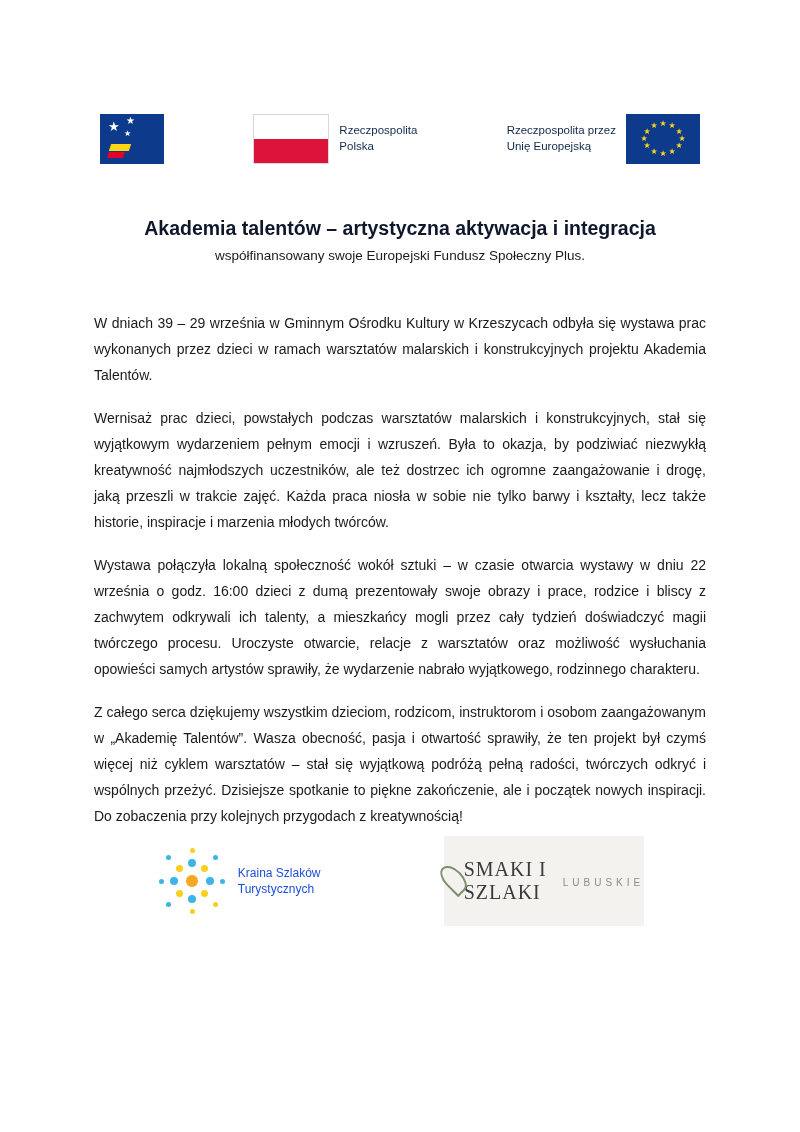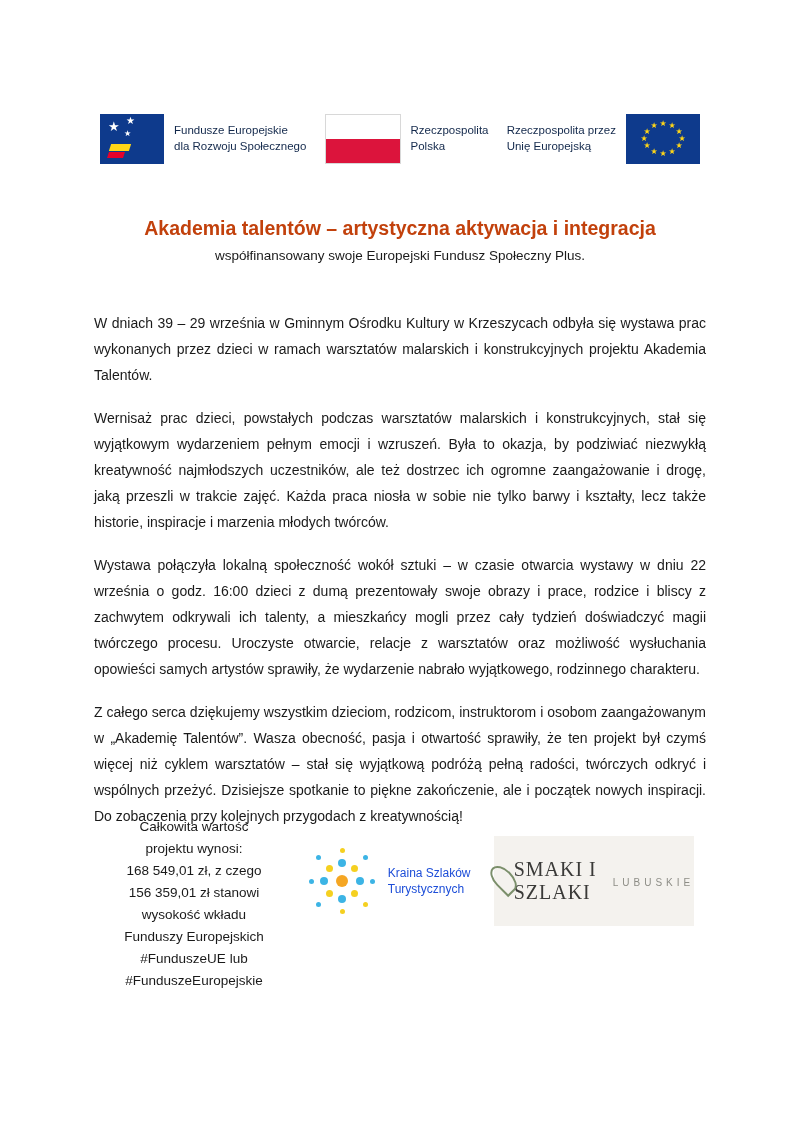--- a/index.html
+++ b/index.html
@@ -97,21 +97,21 @@
   .pl-flag .red { height: 50%; background: #dc143c; }
 
   
   .doc-title {
     position: absolute;
     top: 204px;
     left: 0;
     width: 100%;
     text-align: center;
     font-size: 19.5px;
-    color: #c2410c;
+    color: #0f172a;
     font-family: "Liberation Sans", sans-serif;
   }
   .doc-subtitle {
     position: absolute;
     top: 248px;
     left: 0;
     width: 100%;
     text-align: center;
     font-size: 13.5px;
     color: #1a1a1a;
@@ -224,22 +224,20 @@
   <div class="logo-bar">
 
     <div class="logo-block">
       <div class="fe-logo">
         <span class="fe-star" style="left:8px;  top:6px;  font-size:13px;">★</span>
         <span class="fe-star" style="left:26px; top:2px;  font-size:10px;">★</span>
         <span class="fe-star" style="left:24px; top:16px; font-size:8px;">★</span>
         <span class="bar-y"></span>
         <span class="bar-r"></span>
       </div>
-      <div class="logo-text">Fundusze Europejskie
-dla Rozwoju Społecznego</div>
     </div>
 
     <div class="logo-block">
       <div class="pl-flag">
         <div class="white"></div>
         <div class="red"></div>
       </div>
       <div class="logo-text">Rzeczpospolita
 Polska</div>
     </div>
@@ -270,28 +268,20 @@
 
   <div class="body-text">
     <p>W dniach 39 – 29 września w Gminnym Ośrodku Kultury w Krzeszycach odbyła się wystawa prac wykonanych przez dzieci w ramach warsztatów malarskich i konstrukcyjnych projektu Akademia Talentów.</p>
     <p>Wernisaż prac dzieci, powstałych podczas warsztatów malarskich i konstrukcyjnych, stał się wyjątkowym wydarzeniem pełnym emocji i wzruszeń. Była to okazja, by podziwiać niezwykłą kreatywność najmłodszych uczestników, ale też dostrzec ich ogromne zaangażowanie i drogę, jaką przeszli w trakcie zajęć. Każda praca niosła w sobie nie tylko barwy i kształty, lecz także historie, inspiracje i marzenia młodych twórców.</p>
     <p>Wystawa połączyła lokalną społeczność wokół sztuki – w czasie otwarcia wystawy w dniu 22 września o godz. 16:00 dzieci z dumą prezentowały swoje obrazy i prace, rodzice i bliscy z zachwytem odkrywali ich talenty, a mieszkańcy mogli przez cały tydzień doświadczyć magii twórczego procesu. Uroczyste otwarcie, relacje z warsztatów oraz możliwość wysłuchania opowieści samych artystów sprawiły, że wydarzenie nabrało wyjątkowego, rodzinnego charakteru.</p>
     <p>Z całego serca dziękujemy wszystkim dzieciom, rodzicom, instruktorom i osobom zaangażowanym w „Akademię Talentów”. Wasza obecność, pasja i otwartość sprawiły, że ten projekt był czymś więcej niż cyklem warsztatów – stał się wyjątkową podróżą pełną radości, twórczych odkryć i wspólnych przeżyć. Dzisiejsze spotkanie to piękne zakończenie, ale i początek nowych inspiracji. Do zobaczenia przy kolejnych przygodach z kreatywnością!</p>
   </div>
 
   <div class="footer">
 
-    <div class="funding-note">Całkowita wartość
-projektu wynosi:
-168 549,01 zł, z czego
-156 359,01 zł stanowi
-wysokość wkładu
-Funduszy Europejskich
-#FunduszeUE lub
-#FunduszeEuropejskie</div>
 
     <div class="footer-logos">
 
       <div class="ksz">
         <div class="ksz-mark">
           <i style="left:30px; top:30px; width:12px; height:12px; background:#f5a623;"></i>
           <i style="left:14px; top:32px; width:8px;  height:8px;  background:#3cb4e5;"></i>
           <i style="left:50px; top:32px; width:8px;  height:8px;  background:#3cb4e5;"></i>
           <i style="left:32px; top:14px; width:8px;  height:8px;  background:#3cb4e5;"></i>
           <i style="left:32px; top:50px; width:8px;  height:8px;  background:#3cb4e5;"></i>

